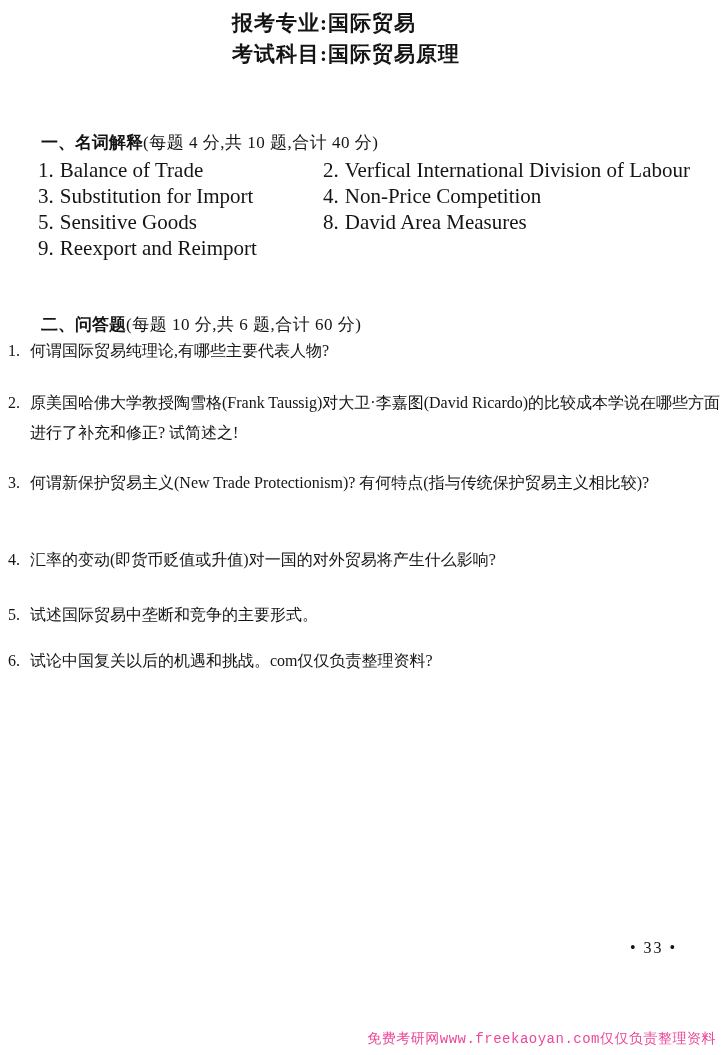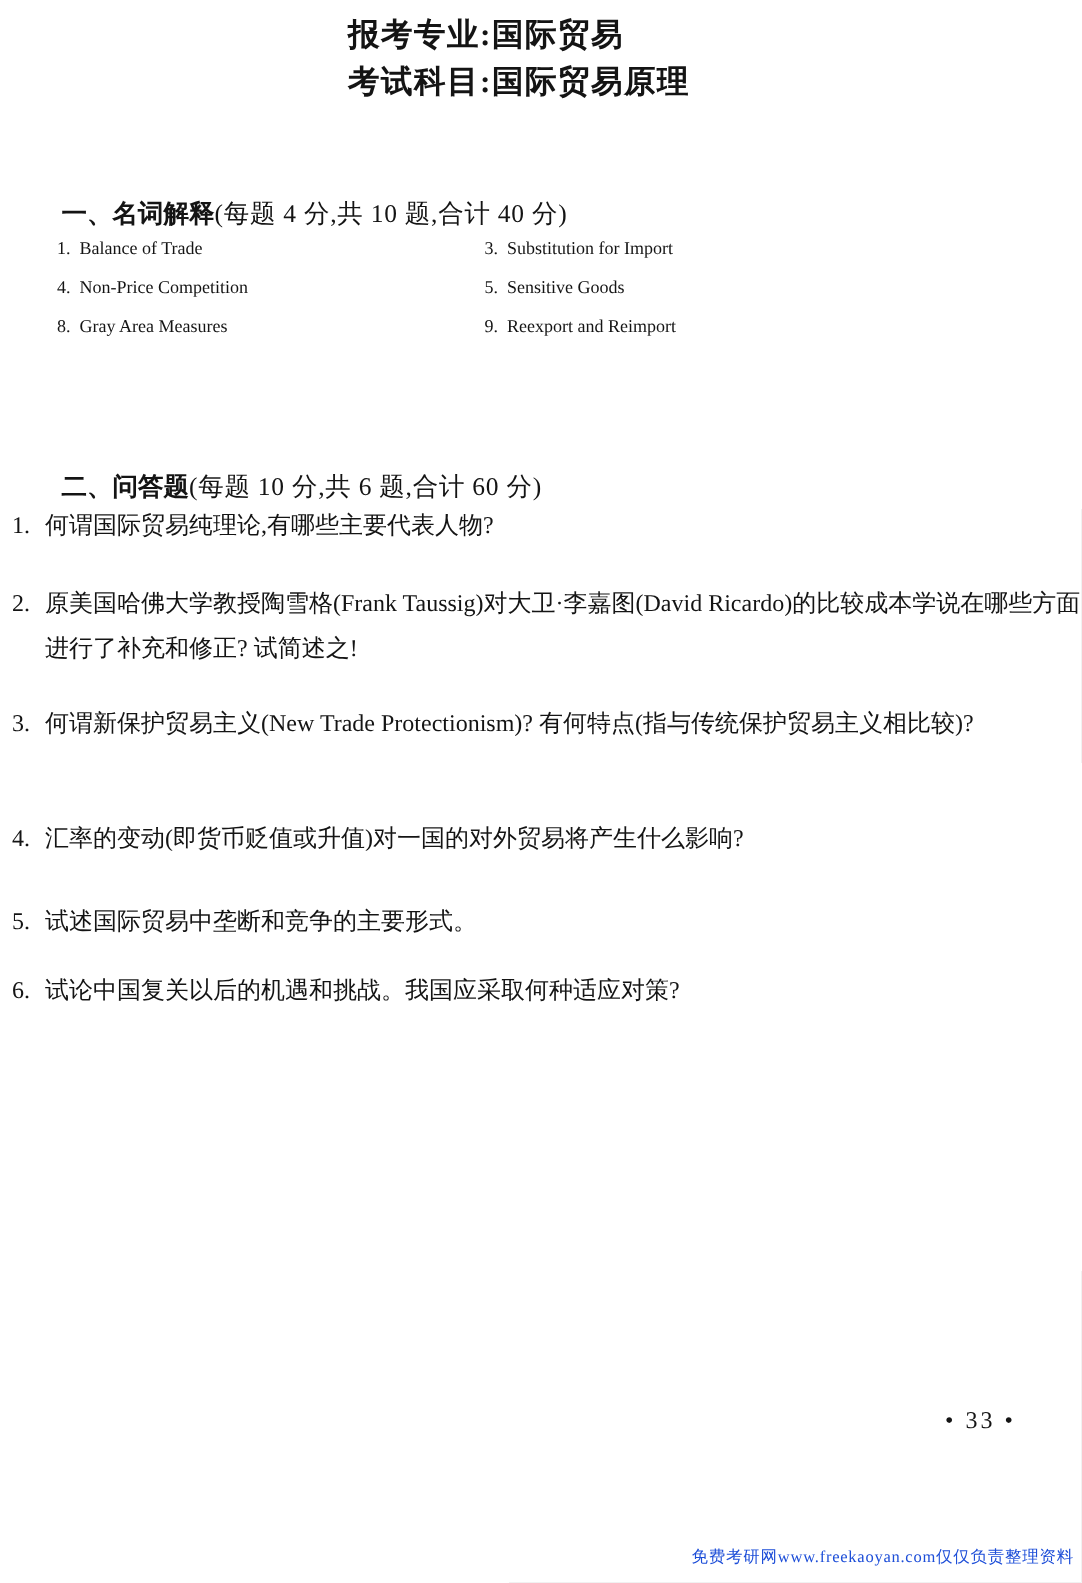--- a/index.html
+++ b/index.html
@@ -42,21 +42,21 @@
   #sec2-heading { top: 315px; }
   
   .terms-grid {
     position: absolute;
     left: 38px;
     top: 158px;
     width: 660px;
     display: grid;
     grid-template-columns: 285px auto;
     grid-auto-rows: 26px;
-    font-size: 12px;
+    font-size: 21px;
   }
   .term-item { white-space: nowrap; }
   .term-num  { display: inline-block; margin-right: 6px; }
   
   .question {
     position: absolute;
     left: 8px;
     width: 706px;
     font-size: 16px;
     line-height: 30px;
@@ -82,58 +82,59 @@
     top: 939px;
     font-size: 16px;
     letter-spacing: 2px;
     white-space: nowrap;
     text-align: right;
   }
   .footer-watermark {
     position: absolute;
     right: 5px;
     top: 1030px;
-    font-size: 11px;
-    color: #1d4ed8;
+    font-size: 14px;
+    color: #ec4899;
     letter-spacing: 0.5px;
     white-space: nowrap;
-    font-family: Liberation Serif, serif;
+    font-family: Liberation Mono, monospace;
   }
 </style>
 </head>
 <body>
 
 <div class="page">
 
   <div class="doc-header">
     <div>报考专业:国际贸易</div>
     <div>考试科目:国际贸易原理</div>
   </div>
 
   <div class="sec-heading" id="sec1-heading">
     <span class="sec-title">一、名词解释</span><span class="sec-meta">(每题 4 分,共 10 题,合计 40 分)</span>
   </div>
 
   <div class="terms-grid">
     <div class="term-item"><span class="term-num">1.</span><span>Balance of Trade</span></div>
+    <div class="term-item"><span class="term-num">2.</span><span>Verfical International Division of Labour</span></div>
     <div class="term-item"><span class="term-num">3.</span><span>Substitution for Import</span></div>
     <div class="term-item"><span class="term-num">4.</span><span>Non-Price Competition</span></div>
     <div class="term-item"><span class="term-num">5.</span><span>Sensitive Goods</span></div>
-    <div class="term-item"><span class="term-num">8.</span><span>Gray Area Measures</span></div>
+    <div class="term-item"><span class="term-num">8.</span><span>David Area Measures</span></div>
     <div class="term-item"><span class="term-num">9.</span><span>Reexport and Reimport</span></div>
   </div>
 
   <div class="sec-heading" id="sec2-heading">
     <span class="sec-title">二、问答题</span><span class="sec-meta">(每题 10 分,共 6 题,合计 60 分)</span>
   </div>
 
   <p class="question" id="q1"><span class="qnum">1.</span><span>何谓国际贸易纯理论,有哪些主要代表人物?</span></p>
   <p class="question" id="q2"><span class="qnum">2.</span><span>原美国哈佛大学教授陶雪格(Frank Taussig)对大卫·李嘉图(David Ricardo)的比较成本学说在哪些方面进行了补充和修正? 试简述之!</span></p>
   <p class="question" id="q3"><span class="qnum">3.</span><span>何谓新保护贸易主义(New Trade Protectionism)? 有何特点(指与传统保护贸易主义相比较)?</span></p>
   <p class="question" id="q4"><span class="qnum">4.</span><span>汇率的变动(即货币贬值或升值)对一国的对外贸易将产生什么影响?</span></p>
   <p class="question" id="q5"><span class="qnum">5.</span><span>试述国际贸易中垄断和竞争的主要形式。</span></p>
-  <p class="question" id="q6"><span class="qnum">6.</span><span>试论中国复关以后的机遇和挑战。我国应采取何种适应对策?</span></p>
+  <p class="question" id="q6"><span class="qnum">6.</span><span>试论中国复关以后的机遇和挑战。com仅仅负责整理资料?</span></p>
 
   <div class="page-number">• 33 •</div>
 
   <div class="footer-watermark">免费考研网www.freekaoyan.com仅仅负责整理资料</div>
 
 </div>
 
 </body></html>

